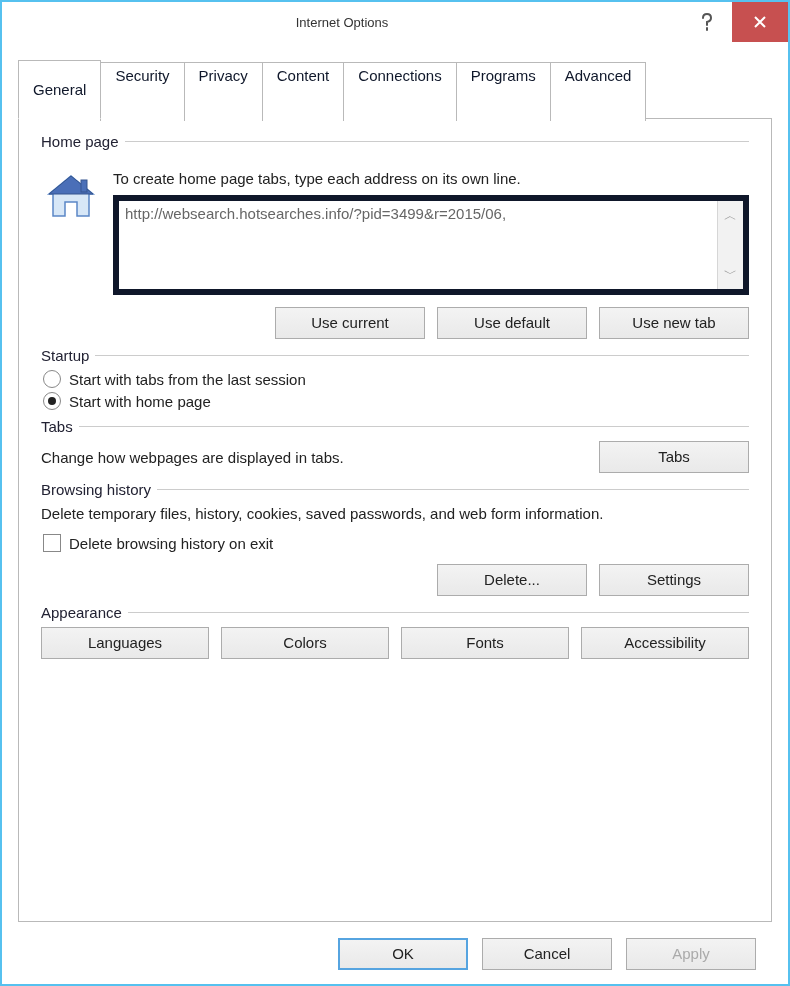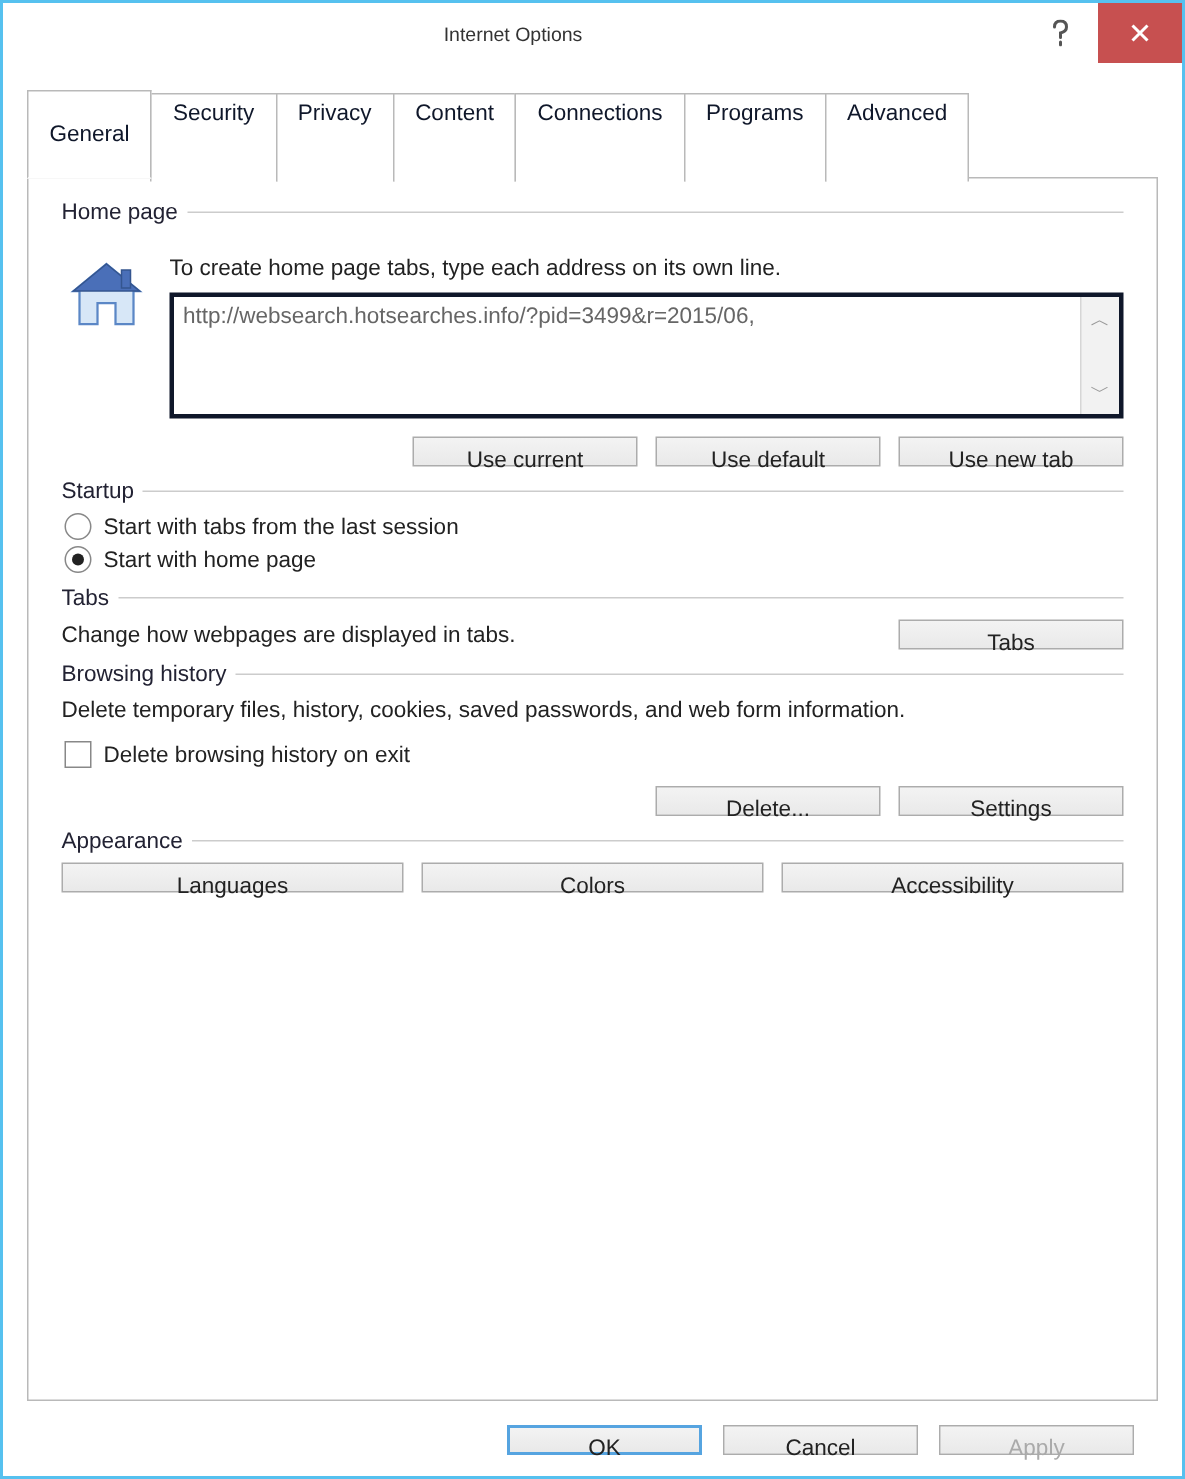--- a/index.html
+++ b/index.html
@@ -19,27 +19,27 @@
 .tab:not(.active){top:2px;padding-top:4px;padding-bottom:4px}
 .panel{border:1px solid #b9b9b9;flex:1;margin-top:-1px;padding:14px 22px 8px 22px}
 .group{margin-bottom:8px}
 .g-head{display:flex;align-items:center;margin-bottom:6px}
 .g-title{color:#223; padding-right:6px}
 .g-line{flex:1;height:1px;background:#ccc}
 .home-row{display:flex;align-items:flex-start;gap:12px;margin-top:20px}
 .home-ico{width:60px;display:flex;justify-content:center;padding-top:4px}
 .home-col{flex:1}
 .home-instr{margin-bottom:8px}
-.ta-wrap{display:flex;border:3px solid #0f172a;height:84px}
+.ta-wrap{display:flex;border:6px solid #0f172a;height:100px}
 textarea{flex:1;border:none;resize:none;padding:4px 6px;font-family:inherit;font-size:15px;color:#666;outline:none}
 .ta-scroll{width:26px;border-left:1px solid #d6d6d6;background:#f2f2f2;display:flex;flex-direction:column;justify-content:space-between;align-items:center;padding:6px 0}
 .ta-arrow{color:#999;font-size:13px}
 .btn-row{display:flex;gap:12px;justify-content:flex-end;margin-top:12px}
 .btn-row4{display:flex;gap:12px;margin-top:6px}
-.btn{height:20px;min-width:140px;border:1px solid #acacac;background:linear-gradient(#f3f3f3,#e9e9e9);text-align:center;line-height:30px;padding:0 6px;cursor:default}
+.btn{height:32px;min-width:140px;border:1px solid #acacac;background:linear-gradient(#f3f3f3,#e9e9e9);text-align:center;line-height:30px;padding:0 6px;cursor:default}
 .btn.sm{min-width:150px}
 .btn4{flex:1;min-width:0}
 .radio-row,.check-row{display:flex;align-items:center;gap:8px;margin:4px 0 4px 2px}
 .radio{width:18px;height:18px;border:1px solid #888;border-radius:50%;display:flex;align-items:center;justify-content:center}
 .radio.sel::after{content:"";width:8px;height:8px;background:#222;border-radius:50%}
 .chk{width:18px;height:18px;border:1px solid #888}
 .tabs-row{display:flex;align-items:center;gap:12px;margin-top:4px}
 .tabs-text{flex:1}
 .hist-text{margin:6px 0 10px 0;line-height:1.35}
 .footer{display:flex;gap:14px;justify-content:flex-end;padding:16px 16px 0 0}
@@ -153,20 +153,21 @@
       </div>
 
       <div class="group">
         <div class="g-head">
             <span class="g-title">Appearance</span>
             <span class="g-line"></span>
           </div>
         <div class="btn-row4">
           <div class="btn btn4">Languages</div>
           <div class="btn btn4">Colors</div>
+          <div class="btn btn4">Fonts</div>
           <div class="btn btn4">Accessibility</div>
         </div>
       </div>
 
     </div>
 
     <div class="footer">
       <div class="btn def" style="min-width:130px">OK</div>
       <div class="btn" style="min-width:130px">Cancel</div>
       <div class="btn dis" style="min-width:130px">Apply</div>

